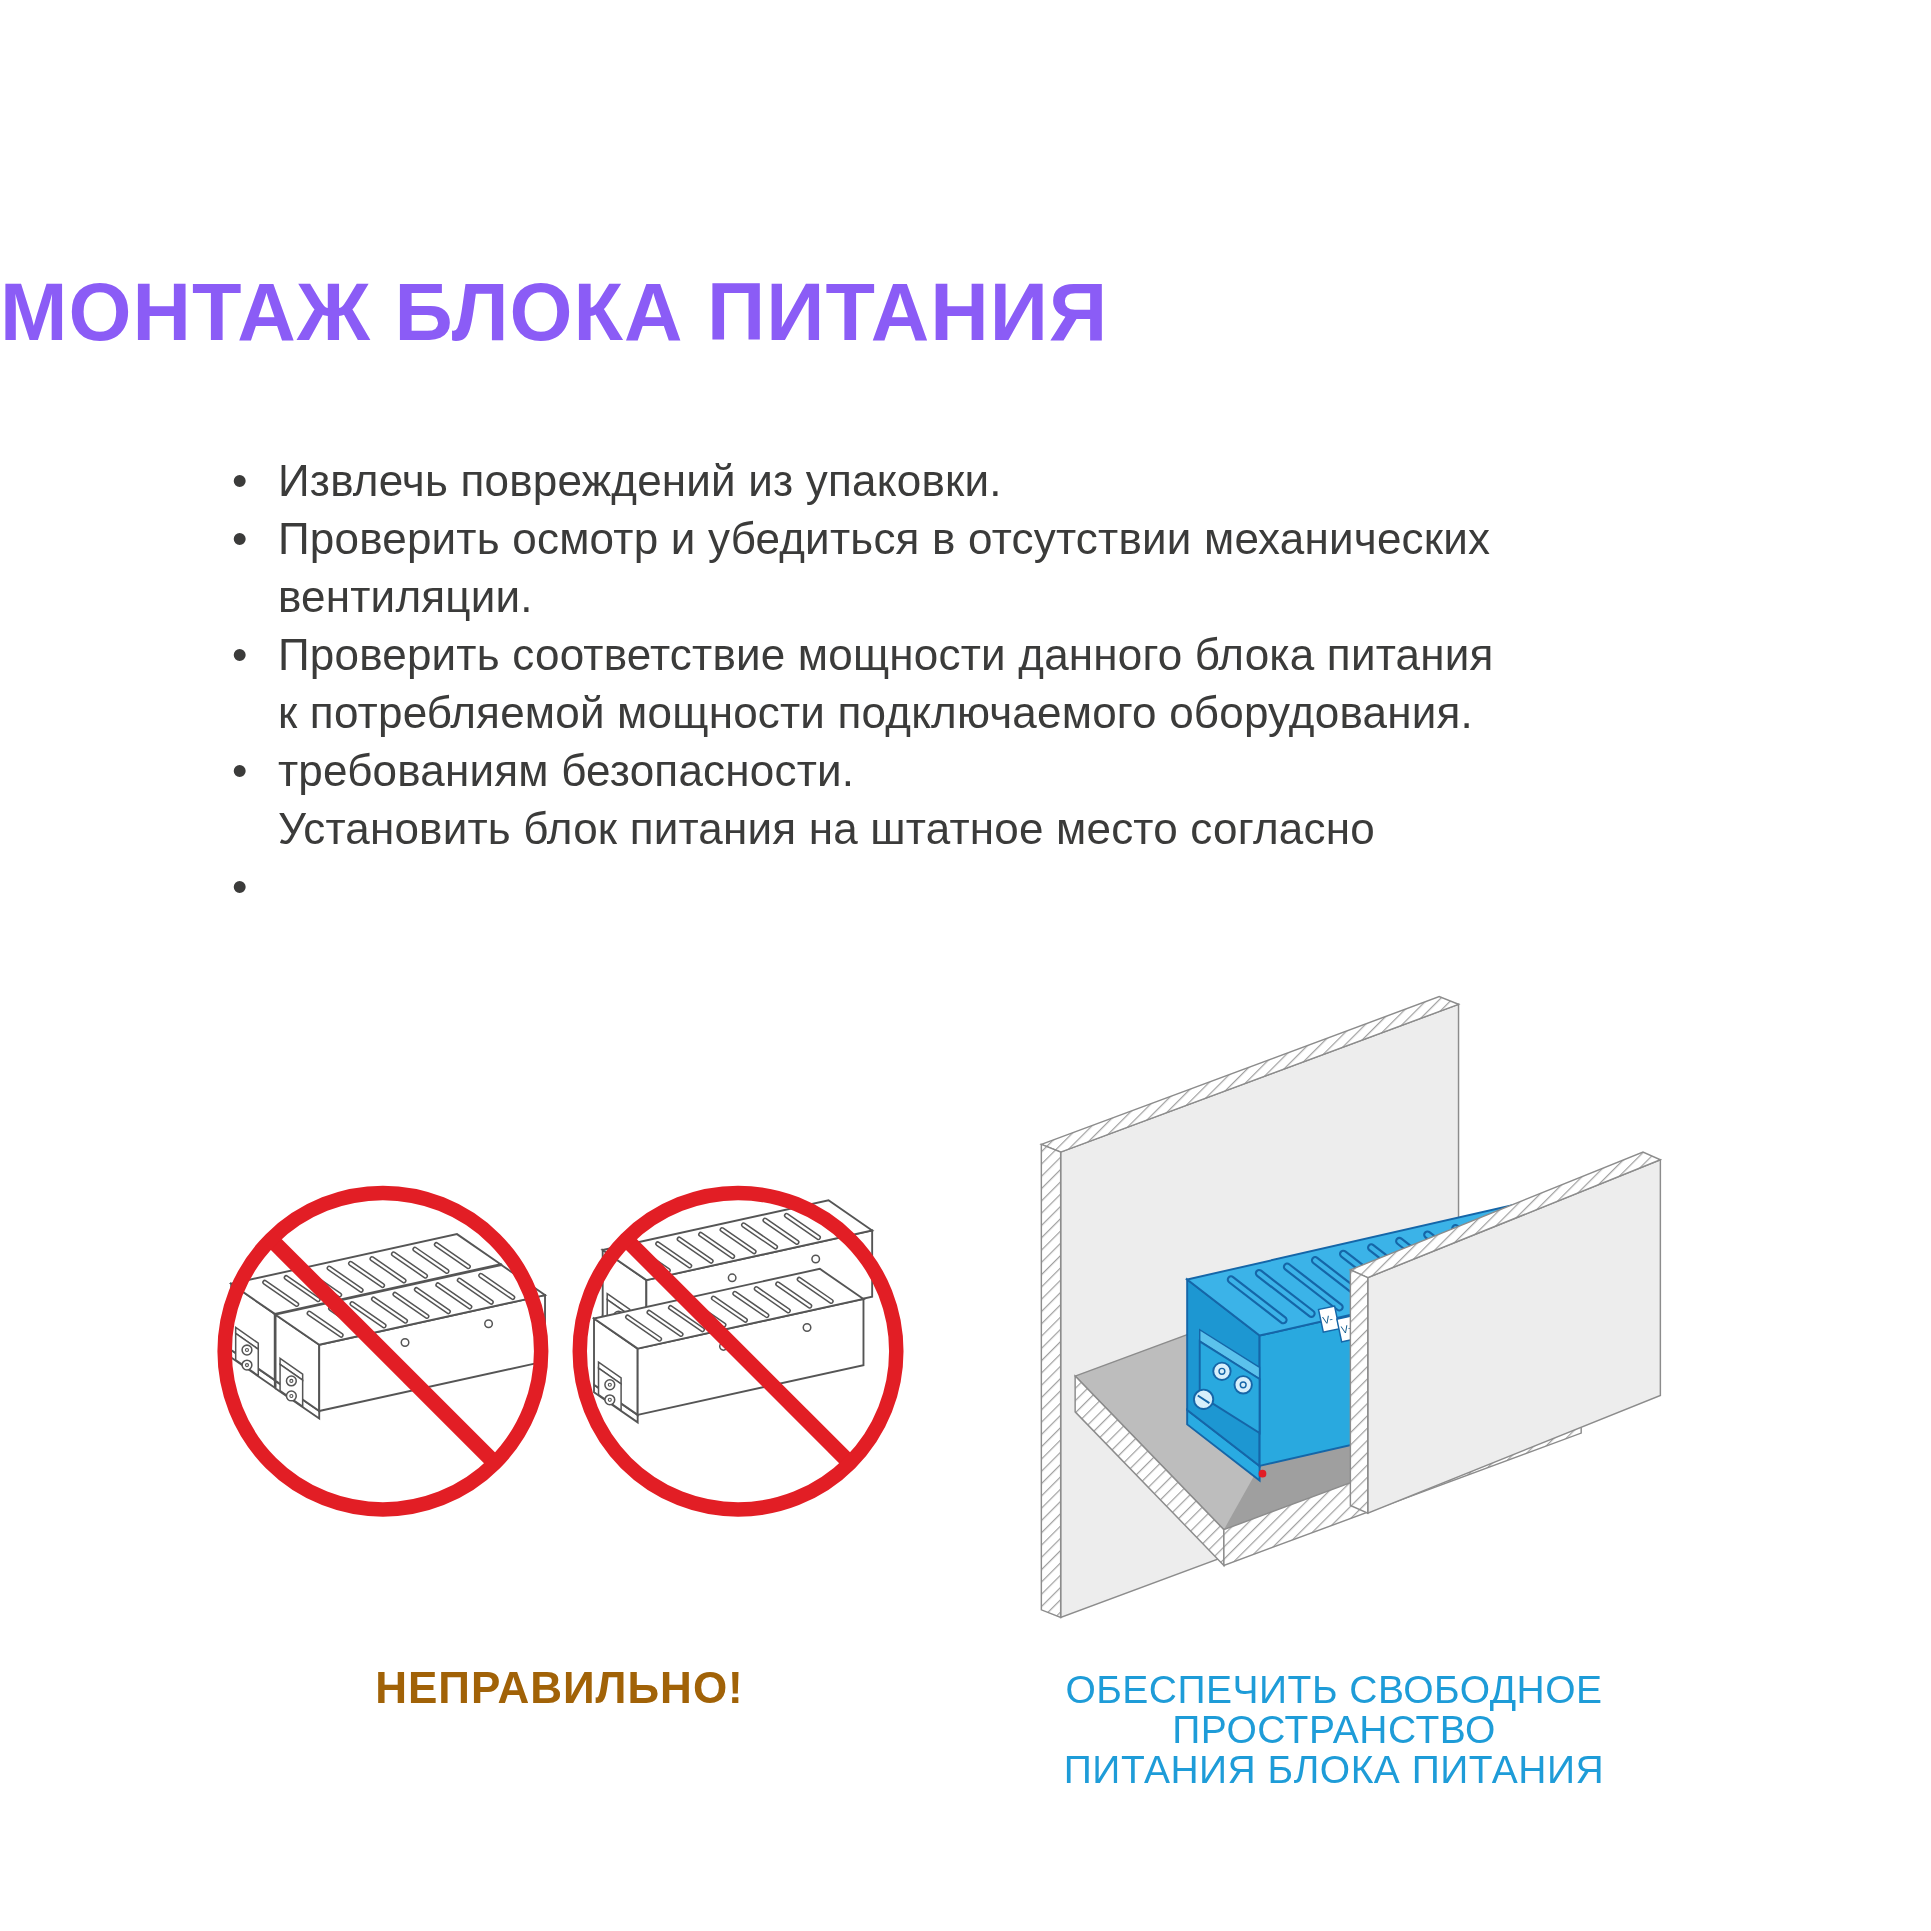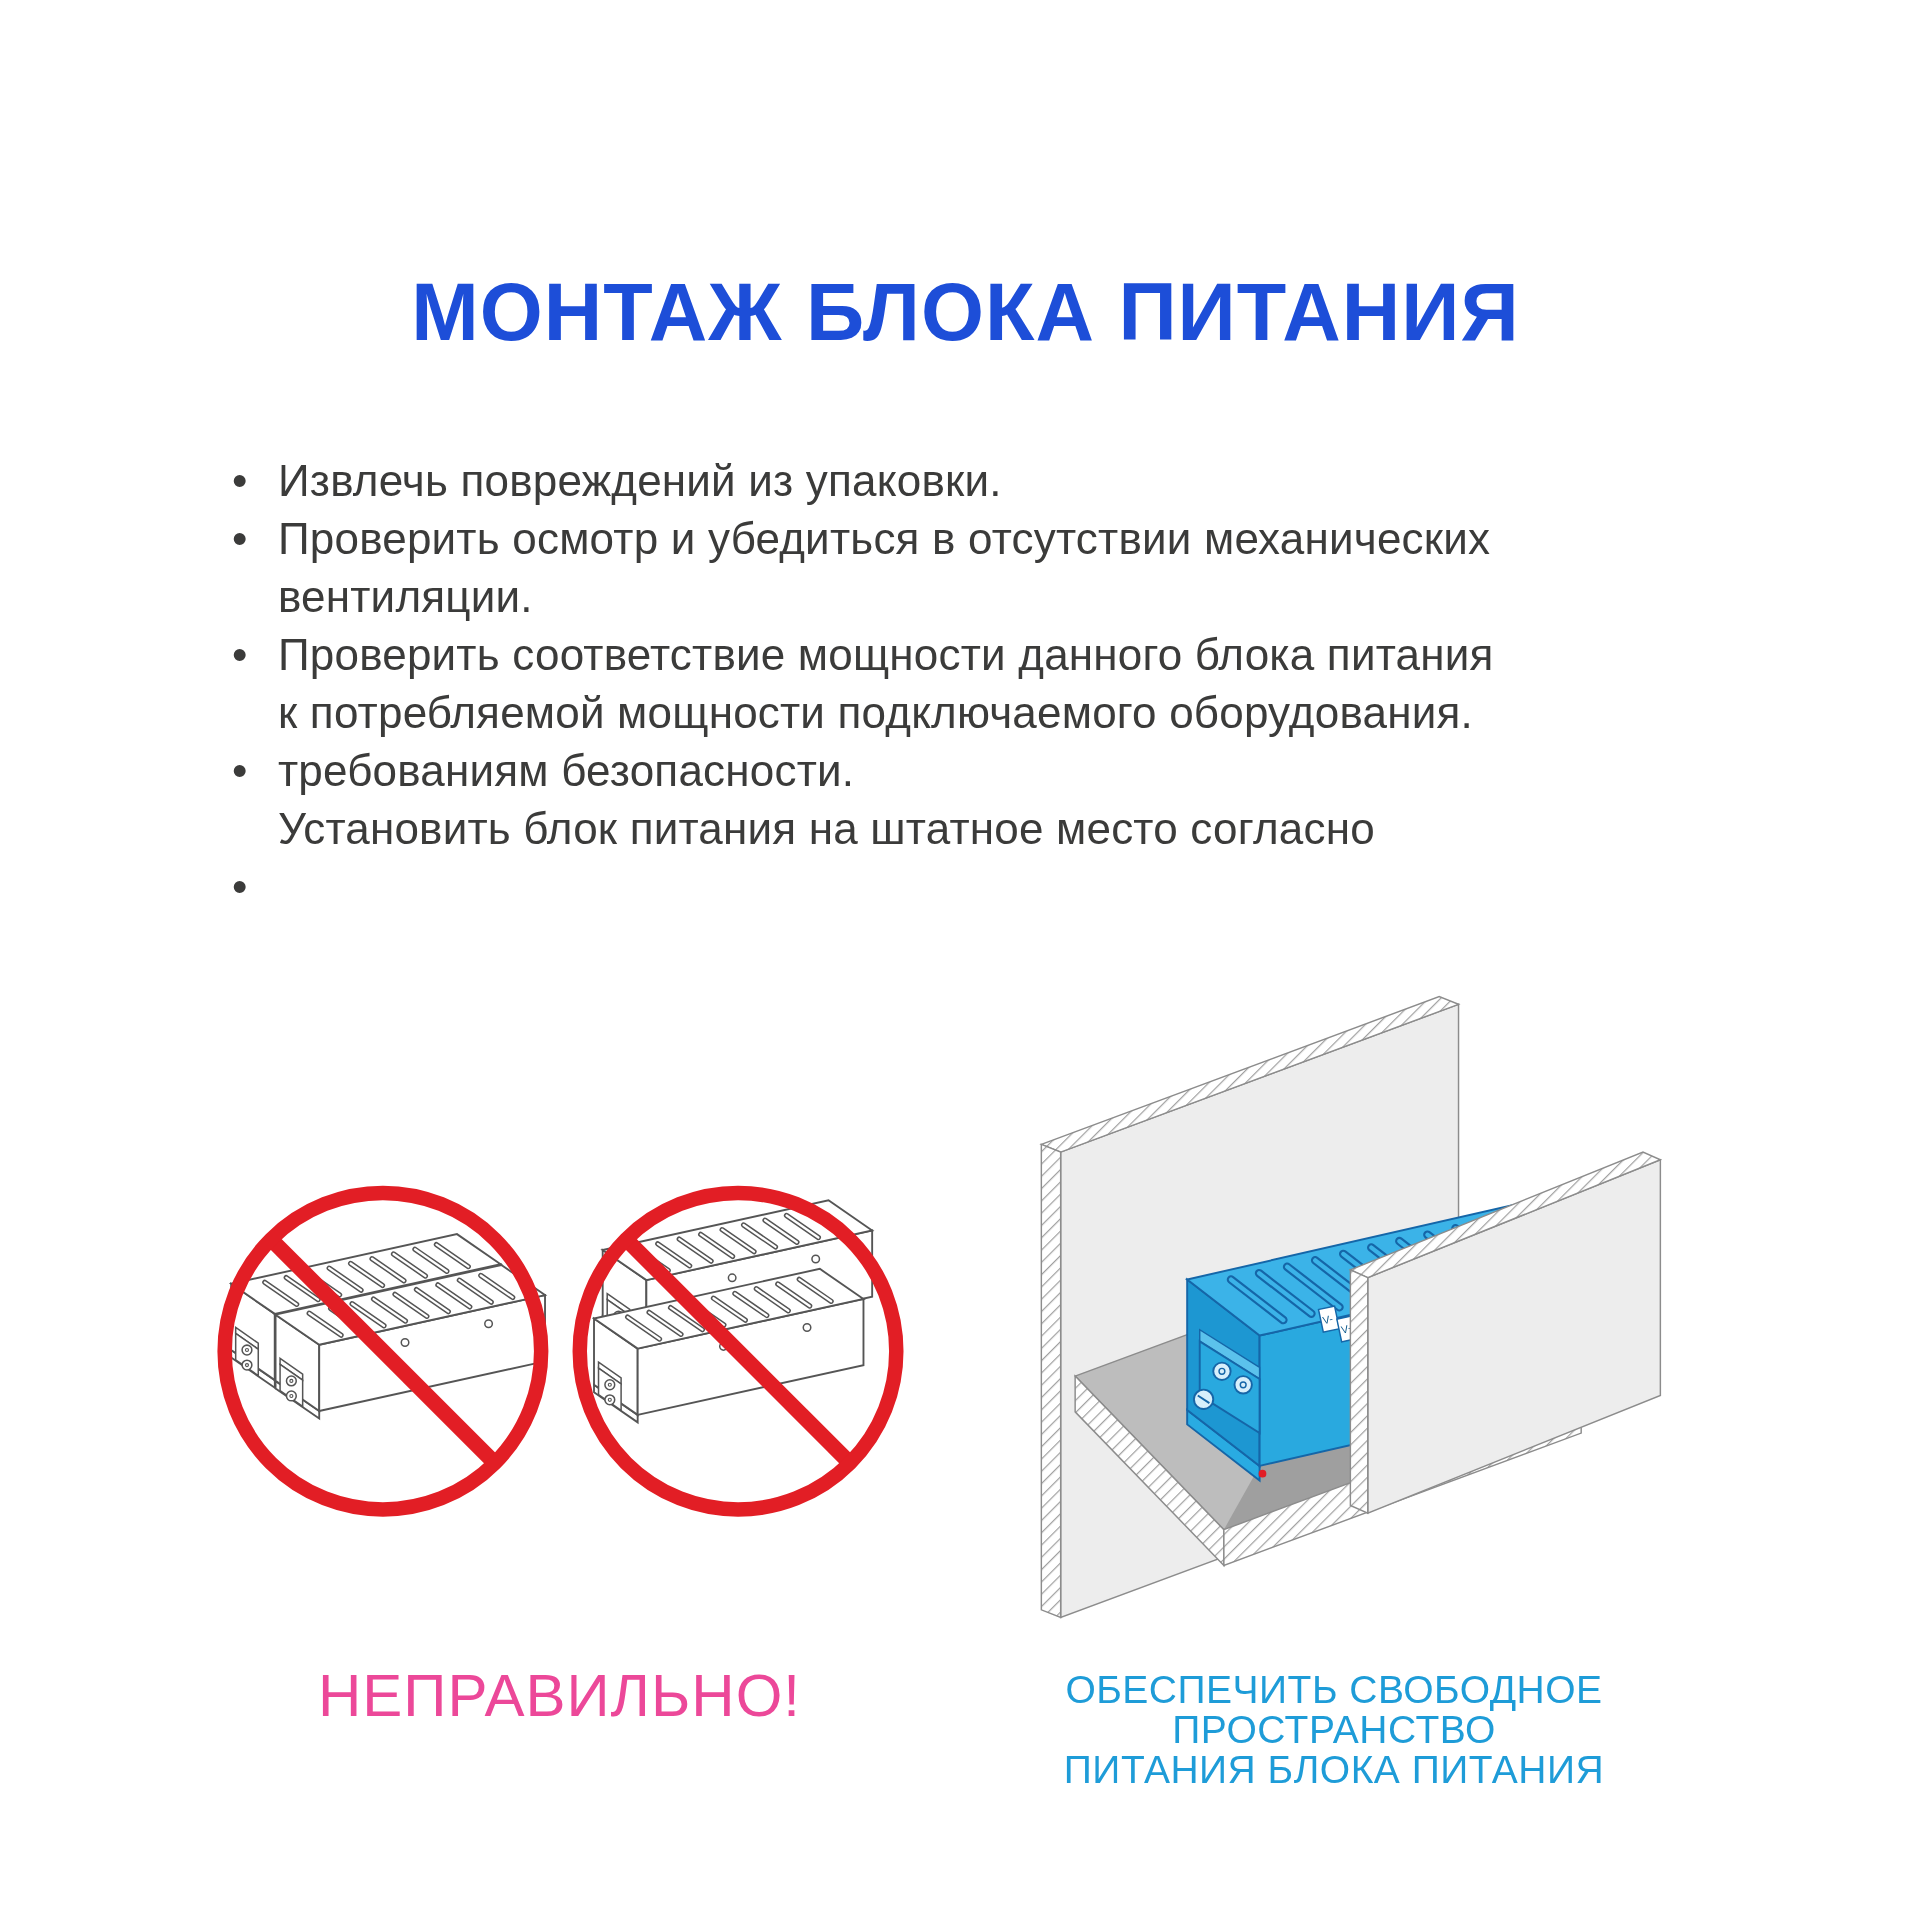--- a/index.html
+++ b/index.html
@@ -1,26 +1,26 @@
 <!DOCTYPE html>
 <html><head>
 <meta charset="utf-8">
 <style>
   html,body{margin:0;padding:0;background:#fff;}
   .page{position:relative;width:1931px;height:1931px;background:#FFFFFF;overflow:hidden;
         font-family:"Liberation Sans",sans-serif;}
-  .title{position:absolute;left:0;top:272px;width:100%;text-align:center;
-         font-size:81px;font-weight:bold;letter-spacing:1px;color:#1d4ed8;line-height:1;}
+  .title{position:absolute;left:0;top:272px;width:100%;text-align:left;
+         font-size:81px;font-weight:bold;letter-spacing:1px;color:#8b5cf6;line-height:1;}
   .list{position:absolute;left:232px;top:452px;width:1516px;color:#3B3B3A;
         font-size:44px;line-height:58px;letter-spacing:0.2px;}
   .li{display:flex;align-items:flex-start;}
   .dot{flex:0 0 46px;width:46px;color:#3B3B3A;}
   .li-text div{white-space:nowrap;}
   .wrong-label{position:absolute;left:183px;top:1666px;width:753px;text-align:center;
-               font-size:60px;font-weight:normal;letter-spacing:1px;color:#ec4899;line-height:1;}
+               font-size:44px;font-weight:bold;letter-spacing:1px;color:#a16207;line-height:1;}
   .caption{position:absolute;left:967px;top:1670px;width:734px;text-align:center;
            font-size:39px;line-height:40px;letter-spacing:0.5px;color:#1E9CD8;}
   .figures-wrong{position:absolute;left:183px;top:1163px;}
   .figure-correct{position:absolute;left:1023px;top:985px;}
 </style>
 </head>
 <body>
 
 <div class="page">
 

